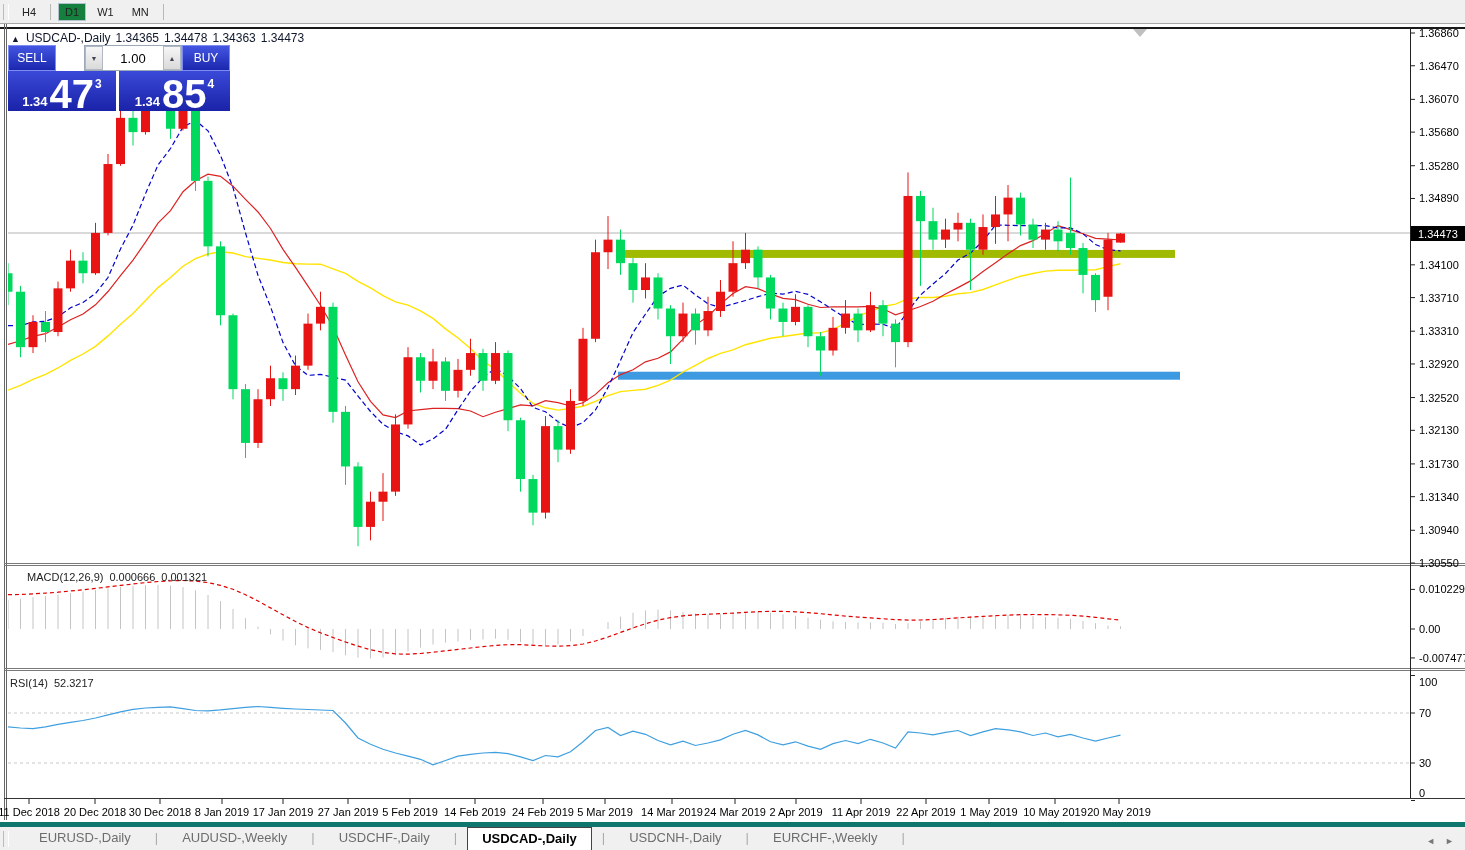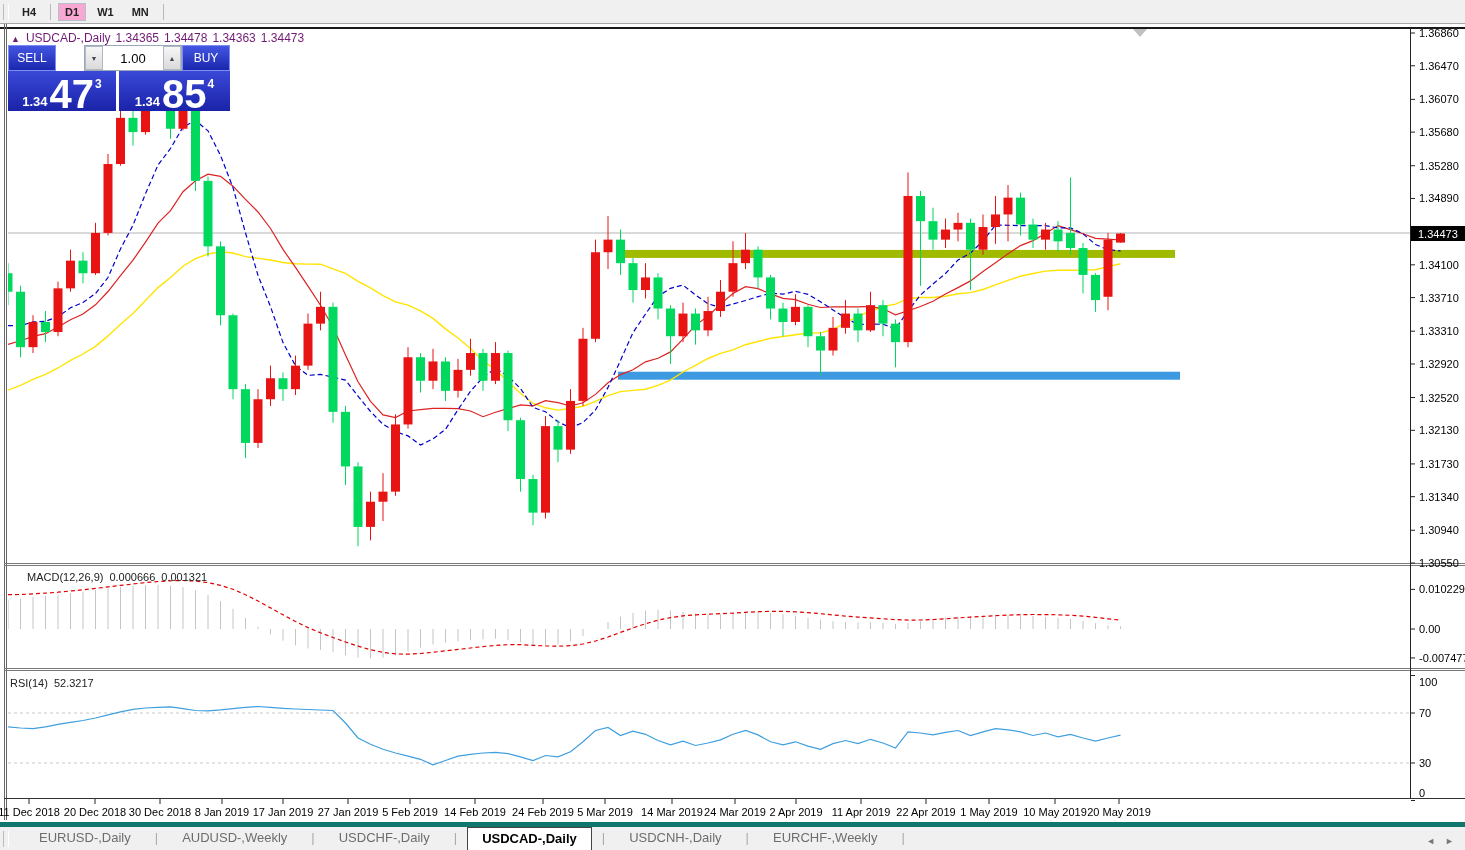--- a/index.html
+++ b/index.html
@@ -3,25 +3,25 @@
 <meta charset="utf-8">
 <style>
   html,body{margin:0;padding:0;width:1465px;height:850px;overflow:hidden;
     font-family:"Liberation Sans","DejaVu Sans",sans-serif;background:#fff;}
   #stage{position:relative;width:1465px;height:850px;background:#fff;}
   svg#cv{position:absolute;left:0;top:0;z-index:1;}
   
   #toolbar{position:absolute;left:0;top:0;width:1465px;height:23px;background:#f0f0f0;
     border-bottom:1px solid #a8a8a8;z-index:5;display:flex;align-items:center;}
   #toolbar .grip{width:4px;height:16px;border-left:1px solid #bbb;border-right:1px solid #fff;margin:0 4px 0 3px;}
-  .tfbtn{font-size:11px;color:#222;padding:2px 6px;margin:0 2px;border:1px solid transparent;cursor:default;font-weight:bold;}
-  .tfbtn.active{background:#f9a8d4;border:1px solid #b4c0ce;}
+  .tfbtn{font-size:11px;color:#222;padding:2px 6px;margin:0 2px;border:1px solid transparent;cursor:default;}
+  .tfbtn.active{background:#15803d;border:1px solid #b4c0ce;}
   .tbsep{width:1px;height:16px;background:#b8b8b8;margin:0 5px;}
   
-  #symtitle{position:absolute;left:11px;top:31px;z-index:4;font-size:12px;color:#701a75;white-space:nowrap;}
+  #symtitle{position:absolute;left:11px;top:31px;z-index:4;font-size:12px;color:#0f172a;white-space:nowrap;}
   #symtitle .arr{font-size:9px;margin-right:6px;}
   #symtitle span{margin-right:5px;}
   
   #ocpanel{position:absolute;left:8px;top:45px;width:222px;height:66px;z-index:4;}
   #ocrow1{display:flex;height:26px;}
   .ocbtn{width:48px;background:linear-gradient(#4356e2,#1b27ae);color:#fff;font-size:12px;
     display:flex;align-items:center;justify-content:center;border:1px solid #7d8cf0;box-sizing:border-box;}
   .spingrp{flex:1;display:flex;border:1px solid #9aa8b8;box-sizing:border-box;background:#fff;margin-left:28px;}
   .spinbtn{width:16px;background:linear-gradient(#f6f6f6,#dadada);border:1px solid #b0b8c4;
     color:#445;font-size:7px;display:flex;align-items:center;justify-content:center;}

